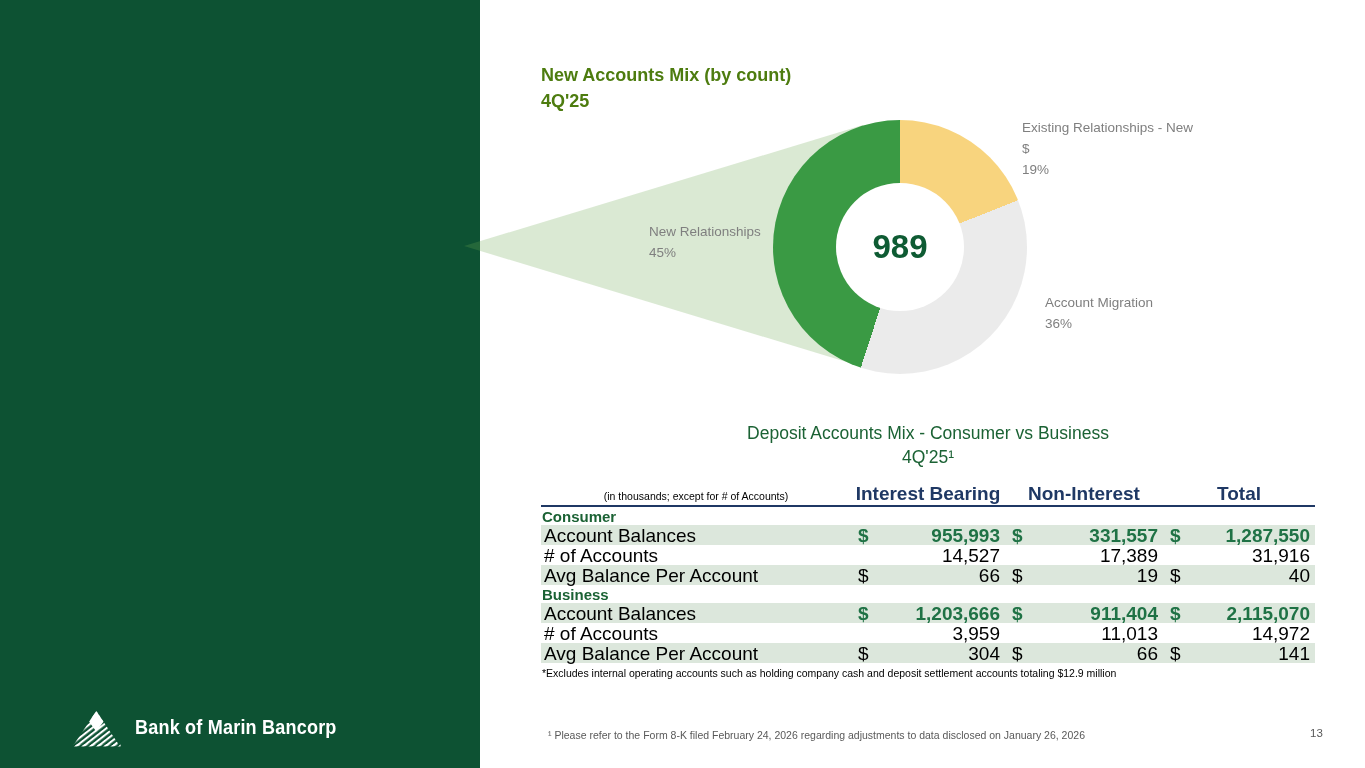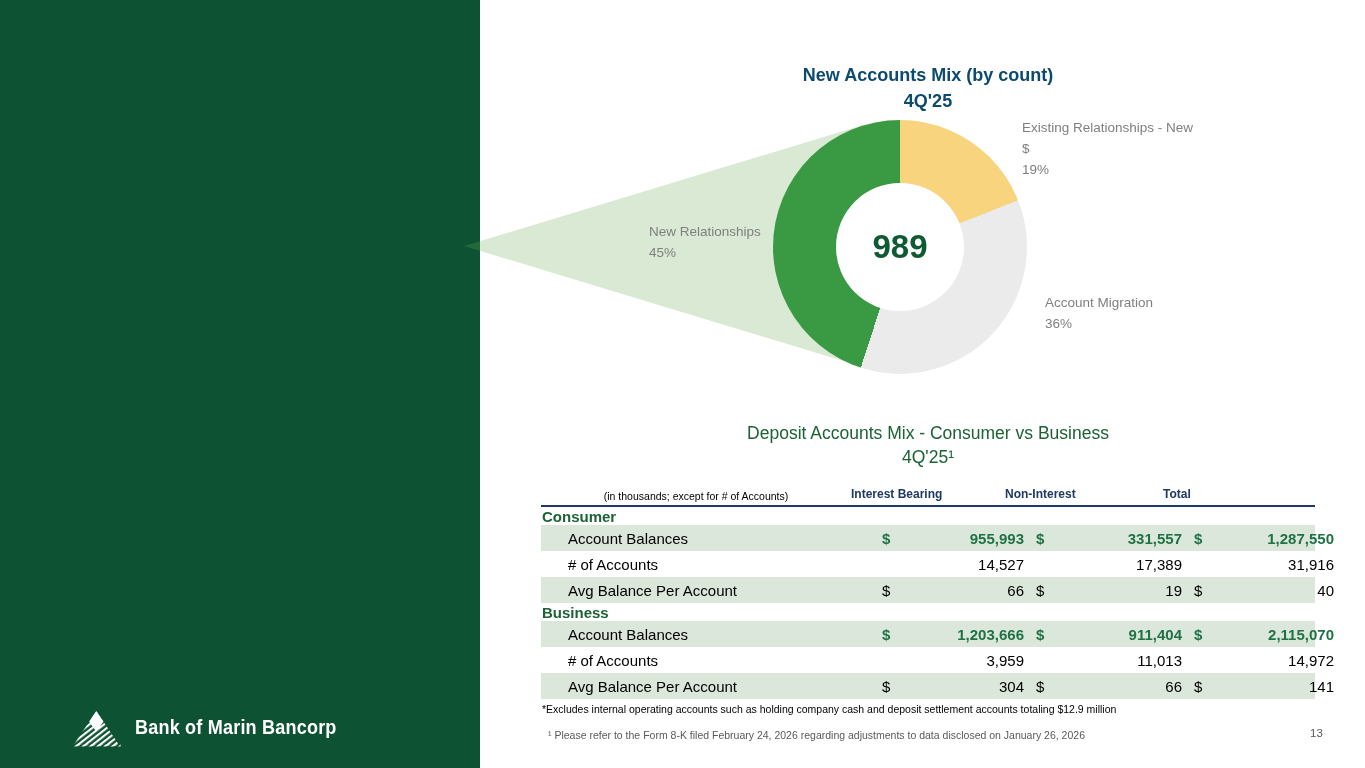--- a/index.html
+++ b/index.html
@@ -12,39 +12,39 @@
   .bullets{position:absolute;left:66px;top:200px;width:392px;margin:0;padding:0;list-style:none;color:#F2F7F2;font-size:17px;line-height:23px;}
   .bullets li{position:relative;padding-left:22px;margin-bottom:14px;}
   .bullets li::before{content:"\2022";position:absolute;left:2px;top:0;}
   .logo{position:absolute;left:72px;top:708px;display:flex;align-items:center;gap:9px;z-index:2;}
   .logo-text{color:#fff;font-size:19px;font-weight:bold;transform:scale(.95,1.05);transform-origin:left center;white-space:nowrap;letter-spacing:.2px;}
 
   
   .beam{position:absolute;inset:0;width:1365px;height:768px;z-index:2;pointer-events:none;}
 
   
-  .chart-title{position:absolute;left:541px;top:62px;width:774px;text-align:center;color:#0c4a6e;font-weight:bold;font-size:18px;line-height:26px;z-index:3;}
+  .chart-title{position:absolute;left:541px;top:62px;width:774px;text-align:left;color:#4d7c0f;font-weight:bold;font-size:18px;line-height:26px;z-index:3;}
   .donut{position:absolute;left:773px;top:120px;width:254px;height:254px;border-radius:50%;z-index:3;}
   .donut-hole{position:absolute;left:50%;top:50%;width:128px;height:128px;margin:-64px 0 0 -64px;background:#fff;border-radius:50%;display:flex;align-items:center;justify-content:center;}
   .donut-center{color:#0E5B33;font-size:33px;font-weight:bold;text-align:center;}
   .donut-label{position:absolute;color:#7F7F7F;font-size:13.5px;line-height:21px;z-index:4;}
   .donut-label .pct{display:block;}
   .lbl-existing{left:1022px;top:117px;width:176px;}
   .lbl-migration{left:1045px;top:292px;width:210px;}
   .lbl-new{left:649px;top:221px;width:112px;}
 
   
   .table-wrap{position:absolute;left:541px;top:421px;width:774px;z-index:3;}
   .table-title{text-align:center;color:#1B6234;font-weight:normal;font-size:17.5px;line-height:24px;}
   .tbl-header{display:grid;grid-template-columns:310px 154px 158px 152px;align-items:end;border-bottom:2.5px solid #1F3864;padding-bottom:3px;margin-top:17px;}
   .units-note{font-size:10.5px;color:#000;line-height:12px;text-align:center;}
-  .col-h{text-align:left;color:#1F3864;font-weight:bold;font-size:12px;line-height:16px;}
+  .col-h{text-align:center;color:#1F3864;font-weight:bold;font-size:19px;line-height:16px;}
   .tbl-body{width:774px;}
   .section-row{height:18px;display:flex;align-items:center;color:#1B6234;font-weight:bold;font-size:15px;padding-left:1px;}
-  .row{display:grid;grid-template-columns:310px 154px 158px 152px;height:26px;align-items:center;font-size:15px;color:#000;padding-left:24px;}
+  .row{display:grid;grid-template-columns:310px 154px 158px 152px;height:20px;align-items:center;font-size:19px;color:#000;}
   .row.shaded{background:#DCE7DC;}
   .cell-label{padding-left:3px;}
   .cell-val{display:flex;justify-content:space-between;padding:0 5px 0 7px;}
   .row.highlight .cell-val{color:#1F7245;font-weight:bold;}
   .tbl-foot{font-size:10.5px;color:#000;margin-top:4px;padding-left:1px;}
 
   
   .slide-footnote{position:absolute;left:548px;top:729px;font-size:10.5px;color:#595959;z-index:3;}
   .page-num{position:absolute;left:1310px;top:727px;font-size:11.5px;color:#595959;z-index:3;}
 </style>

